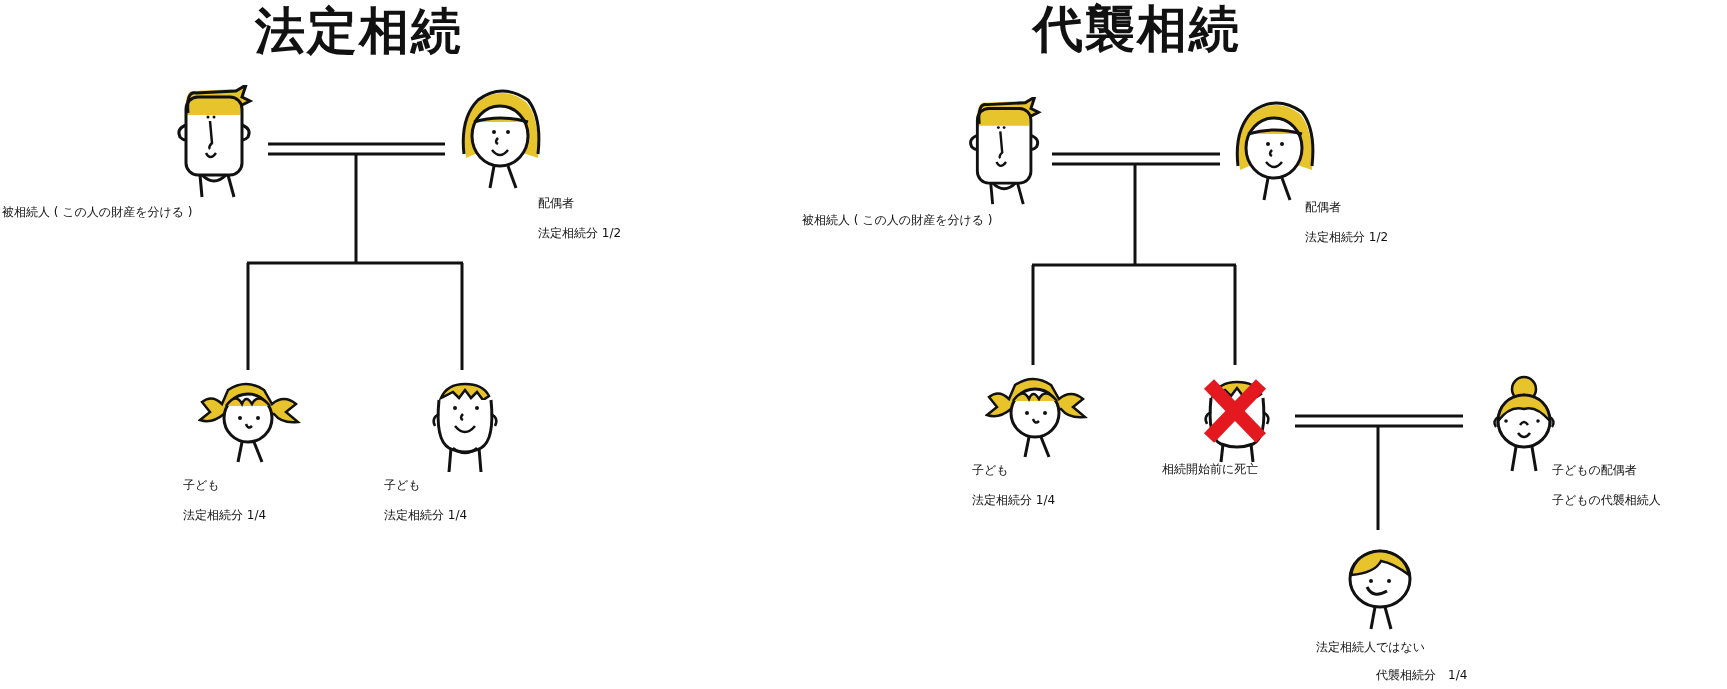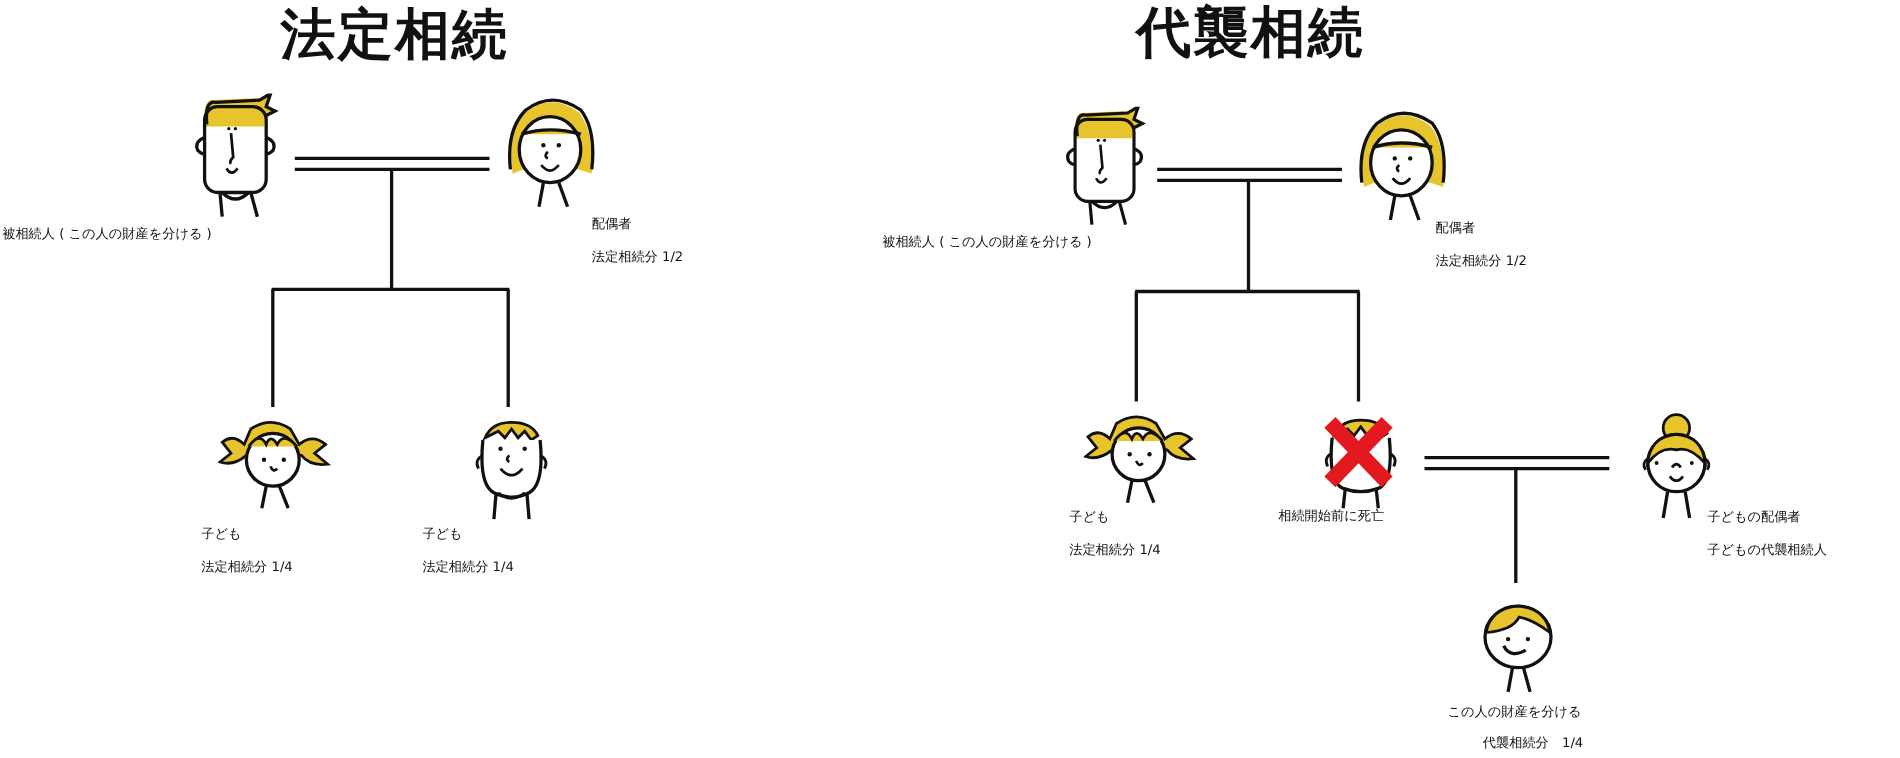--- a/index.html
+++ b/index.html
@@ -177,14 +177,14 @@
 
 <svg class="fig" style="left:1345px;top:547px" width="70" height="85" viewBox="0 0 70 85">
   <ellipse cx="35" cy="32" rx="30" ry="28" fill="#fff" stroke="#111" stroke-width="3"></ellipse>
   <path d="M6 28 Q10 6 35 4 Q60 6 64 28 Q48 16 36 14 Q30 26 6 28 Z" fill="#E8C42C" stroke="#111" stroke-width="2.5"></path>
   <circle cx="26" cy="34" r="2" fill="#111"></circle>
     <circle cx="44" cy="34" r="2" fill="#111"></circle>
   <path d="M22 40 Q28 52 42 44" fill="none" stroke="#111" stroke-width="3"></path>
   <line x1="30" y1="60" x2="26" y2="82" stroke="#111" stroke-width="3"></line>
   <line x1="40" y1="60" x2="46" y2="82" stroke="#111" stroke-width="3"></line>
 </svg>
-<div class="lbl" style="left:1316px;top:632px;">この人の財産を分ける</div>
-<div class="lbl" style="left:1348px;top:660px;">代襲相続分　1/4</div>
+<div class="lbl" style="left:1316px;top:632px;">法定相続人ではない</div>
+<div class="lbl" style="left:1376px;top:660px;">代襲相続分　1/4</div>
 
 </body></html>

